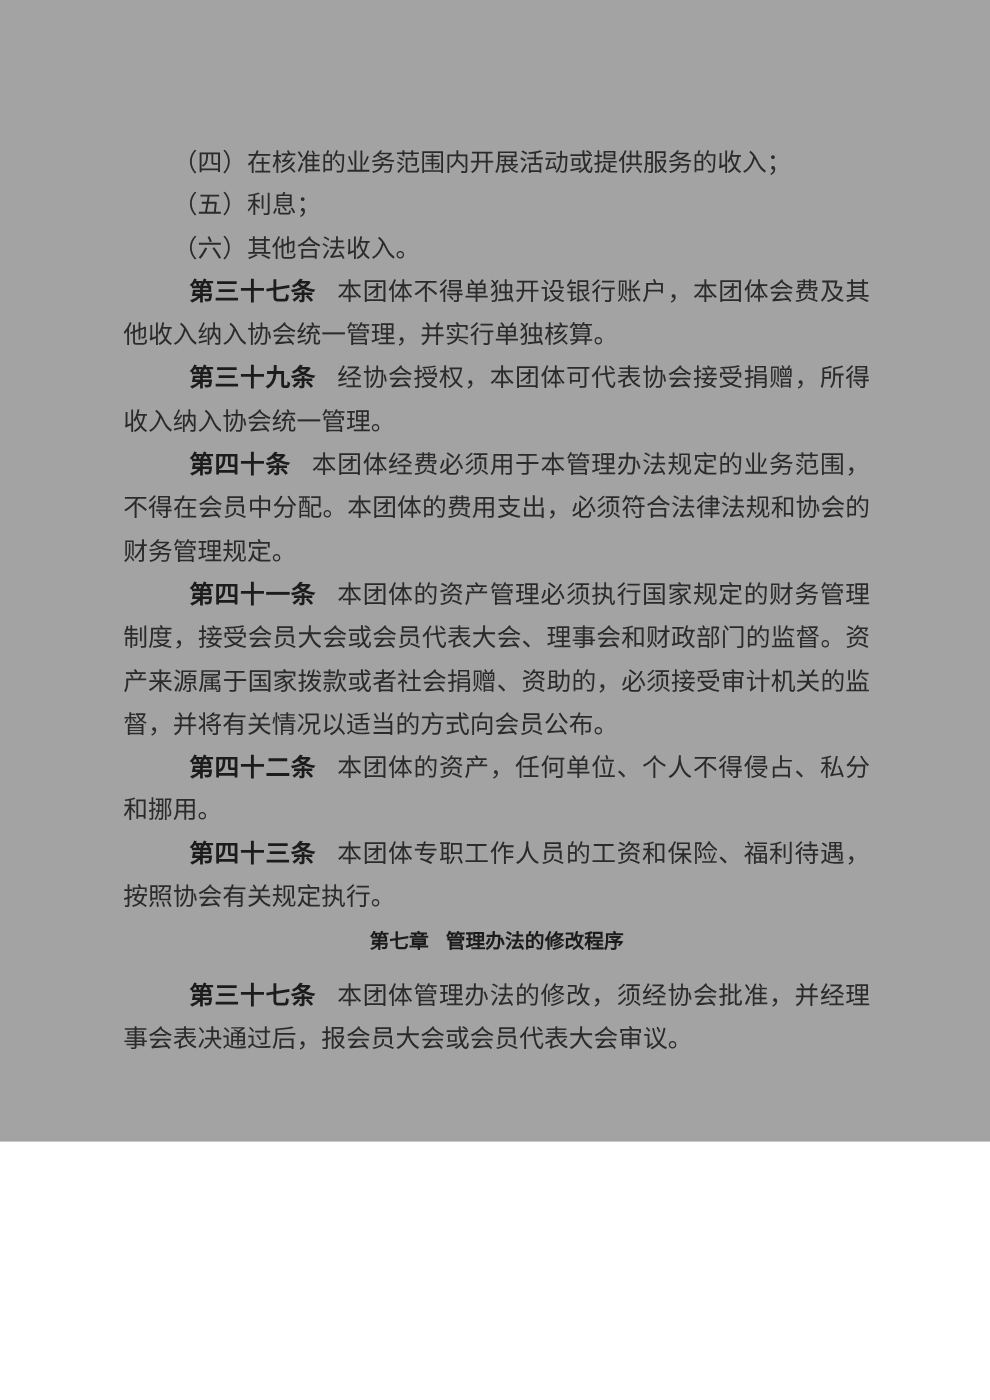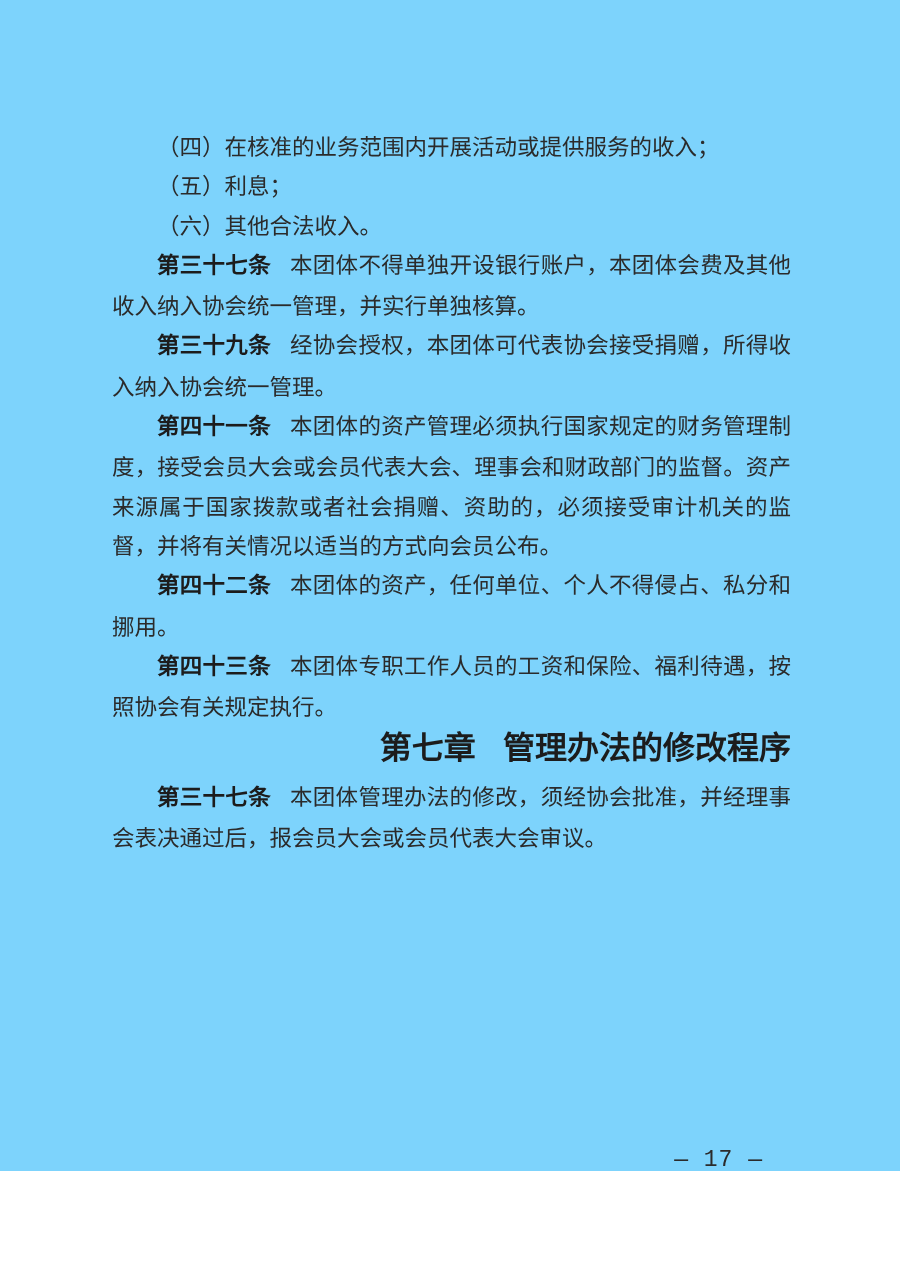--- a/index.html
+++ b/index.html
@@ -3,52 +3,53 @@
 <meta charset="utf-8">
 <style>
   html, body {
     margin: 0;
     padding: 0;
     background: #ffffff;
   }
   .page {
     position: relative;
     width: 900px;
-    height: 1171px;
-    background: #7dd3fc;
+    height: 1038px;
+    background: #a3a3a3;
     overflow: hidden;
     font-family: "Liberation Serif", "DejaVu Serif", serif;
     color: #2b2b2b;
   }
   .body-text {
     position: absolute;
     left: 112px;
     top: 128px;
     width: 679px;
     font-size: 22.5px;
     line-height: 39.3px;
     text-align: justify;
     text-justify: inter-character;
   }
   .body-text p {
     margin: 0;
     text-indent: 2em;
   }
   .article-number {
     font-weight: bold;
-    font-family: Liberation Mono, monospace;
+    font-family: Liberation Sans, sans-serif;
     color: #1c1c1c;
     margin-right: 0.85em;
+    margin-left: 15px;
   }
   .chapter-heading {
-    text-align: right;
+    text-align: center;
     text-indent: 0 !important;
     font-weight: bold;
     font-family: "Liberation Sans", "DejaVu Sans", sans-serif;
-    font-size: 32px;
+    font-size: 18px;
     color: #1c1c1c;
     margin-top: 2px !important;
     margin-bottom: 9px !important;
   }
   .chapter-label {
     margin-right: 0.85em;
   }
   .page-footer {
     position: absolute;
     top: 1148px;
@@ -63,20 +64,21 @@
 </head>
 <body>
 
 <main class="page">
   <section class="body-text">
       <p>（四）在核准的业务范围内开展活动或提供服务的收入；</p>
       <p>（五）利息；</p>
       <p>（六）其他合法收入。</p>
       <p><span class="article-number">第三十七条</span><span>本团体不得单独开设银行账户，本团体会费及其他收入纳入协会统一管理，并实行单独核算。</span></p>
       <p><span class="article-number">第三十九条</span><span>经协会授权，本团体可代表协会接受捐赠，所得收入纳入协会统一管理。</span></p>
+      <p><span class="article-number">第四十条</span><span>本团体经费必须用于本管理办法规定的业务范围，不得在会员中分配。本团体的费用支出，必须符合法律法规和协会的财务管理规定。</span></p>
       <p><span class="article-number">第四十一条</span><span>本团体的资产管理必须执行国家规定的财务管理制度，接受会员大会或会员代表大会、理事会和财政部门的监督。资产来源属于国家拨款或者社会捐赠、资助的，必须接受审计机关的监督，并将有关情况以适当的方式向会员公布。</span></p>
       <p><span class="article-number">第四十二条</span><span>本团体的资产，任何单位、个人不得侵占、私分和挪用。</span></p>
       <p><span class="article-number">第四十三条</span><span>本团体专职工作人员的工资和保险、福利待遇，按照协会有关规定执行。</span></p>
       <p class="chapter-heading"><span class="chapter-label">第七章</span><span>管理办法的修改程序</span></p>
       <p><span class="article-number">第三十七条</span><span>本团体管理办法的修改，须经协会批准，并经理事会表决通过后，报会员大会或会员代表大会审议。</span></p>
     </section>
   <div class="page-footer">— 17 —</div>
 </main>
 
 </body></html>

